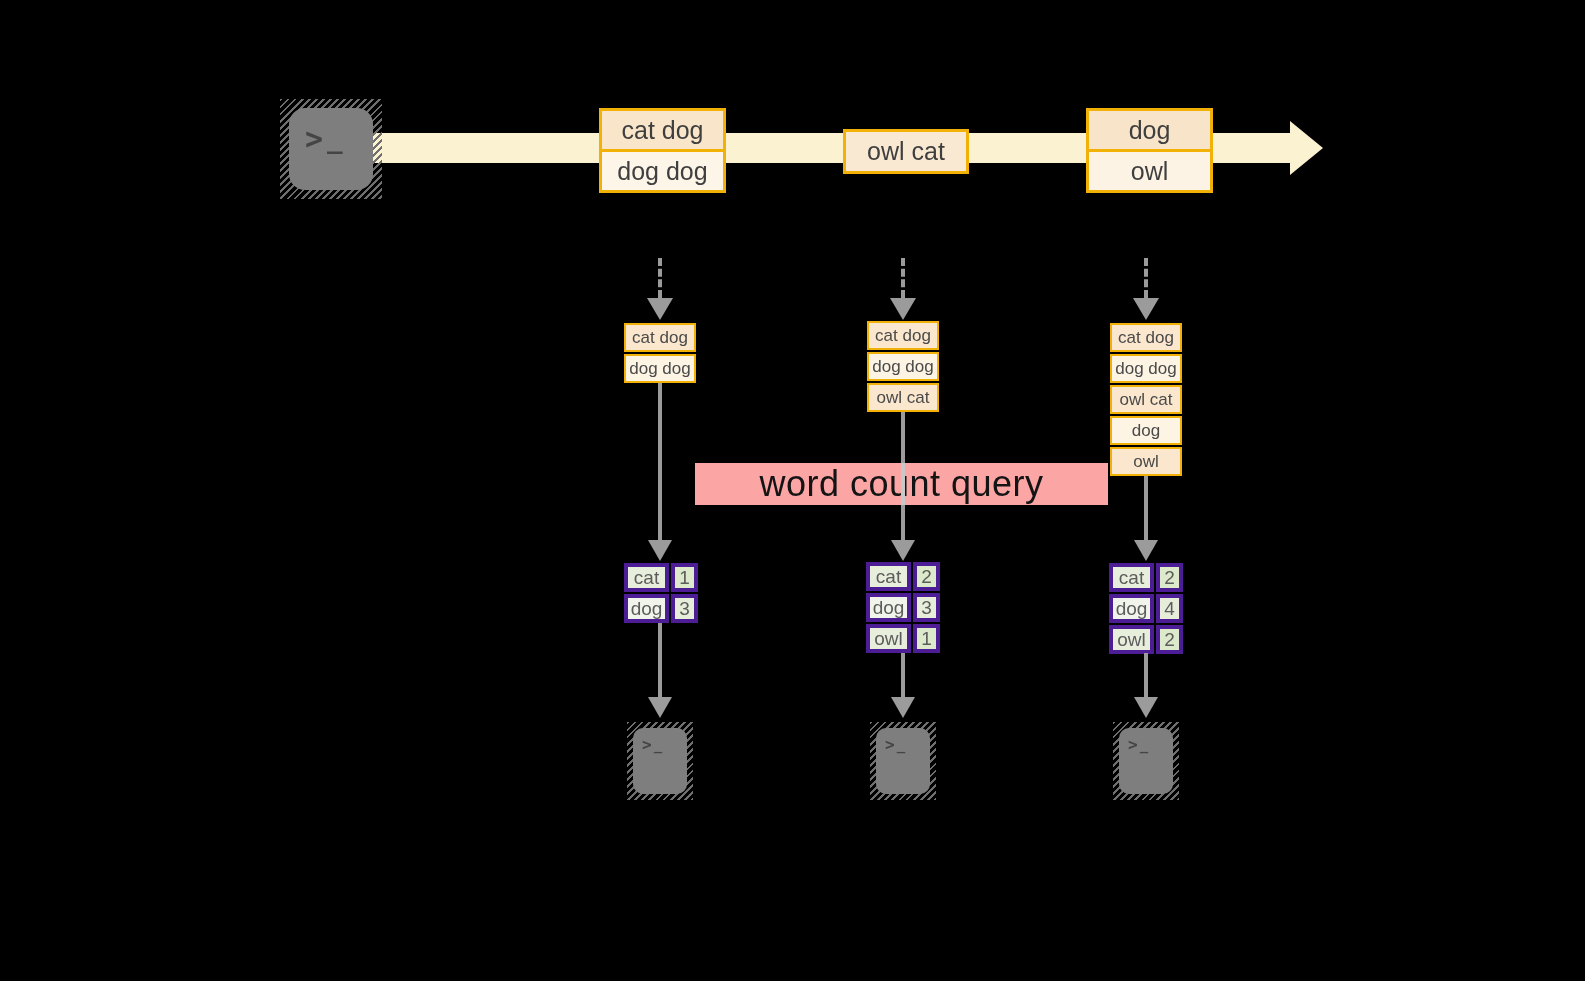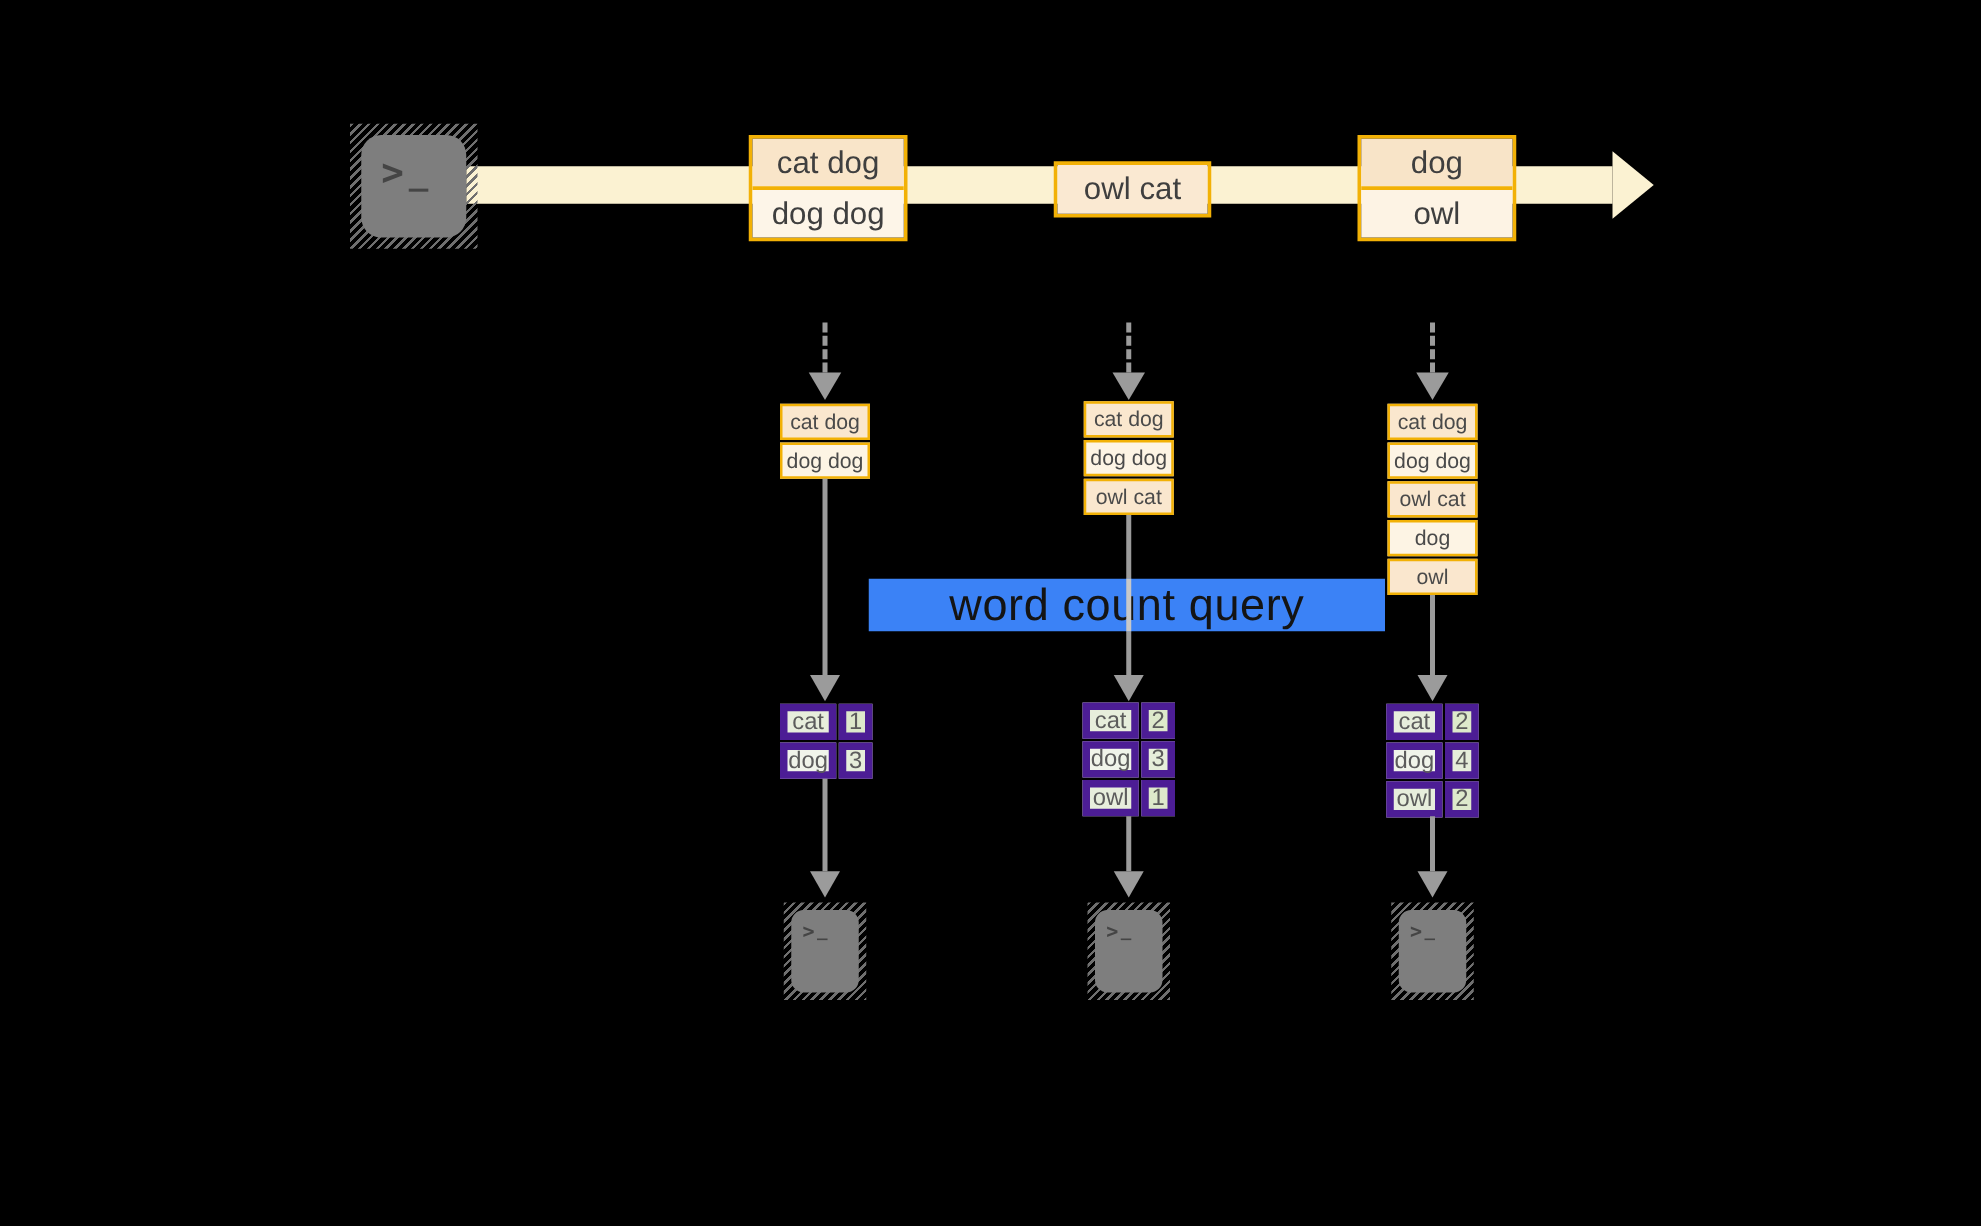--- a/index.html
+++ b/index.html
@@ -46,28 +46,28 @@
   
   .vline{position:absolute;width:4px;background:#9B9B9B;}
   .vdash{position:absolute;width:0;border-left:4px dashed #9B9B9B;}
   .head-down{position:absolute;width:0;height:0;
       border-left:13px solid transparent;border-right:13px solid transparent;
       border-top:22px solid #9B9B9B;}
   .head-down.sm{border-left-width:12px;border-right-width:12px;border-top-width:21px;}
   .line-over-band{position:absolute;width:4px;background:#C8C8C8;z-index:3;}
 
   
-  .query-band{position:absolute;left:695px;top:463px;width:413px;height:42px;background:#3b82f6;
+  .query-band{position:absolute;left:695px;top:463px;width:413px;height:42px;background:#fca5a5;
       display:flex;align-items:flex-start;justify-content:center;z-index:2;}
   .query-band span{font-size:36px;font-weight:300;color:#141414;letter-spacing:0.5px;}
 
   
   .gtable{position:absolute;width:74px;display:flex;flex-direction:column;gap:2px;}
   .grow{display:flex;gap:2px;height:29px;}
-  .gcell{box-sizing:border-box;border:6px solid #4c1d95;display:flex;align-items:center;
+  .gcell{box-sizing:border-box;border:4px solid #4c1d95;display:flex;align-items:center;
          justify-content:center;font-size:19px;color:#5C5C5C;}
   .gword{flex:1;}
   .gnum{width:27px;}
   .g1w{background:#E7EEDC;} .g1n{background:#DDE9CB;}
   .g2w{background:#F0F4EA;} .g2n{background:#E6EEDA;}
 </style>
 </head>
 <body>
 
 <div class="canvas">

